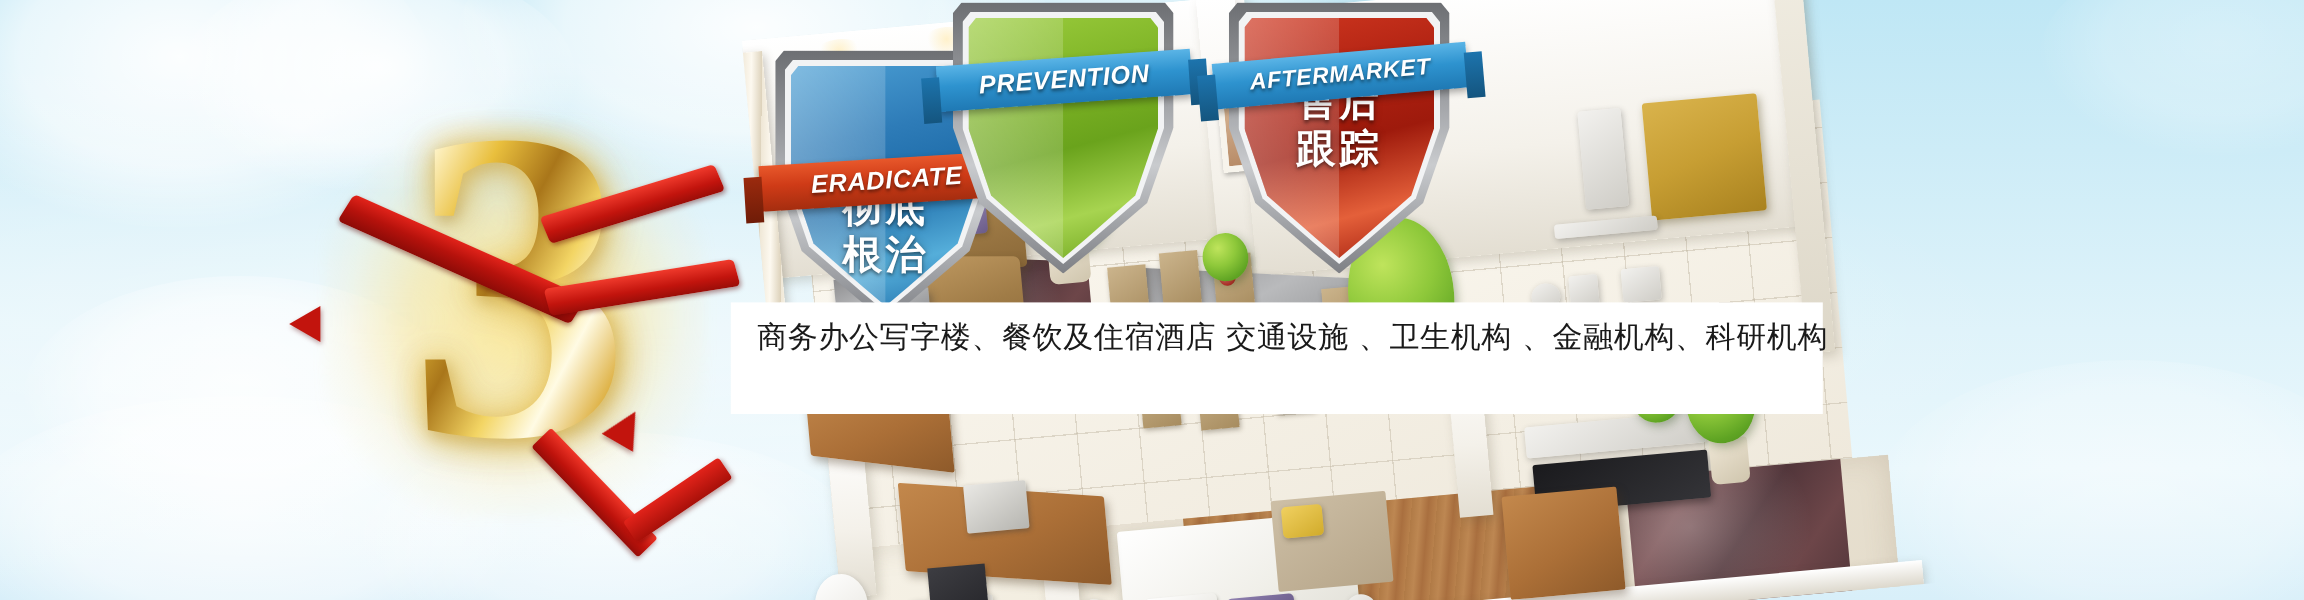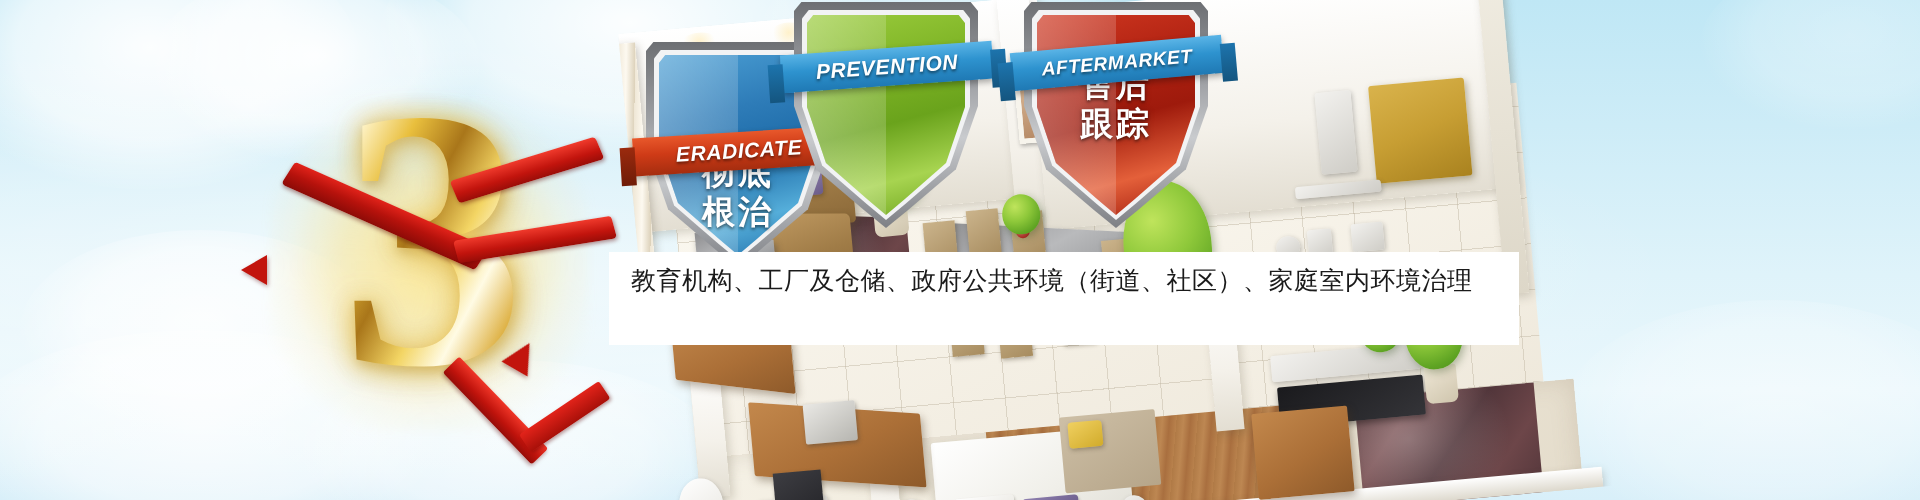--- a/index.html
+++ b/index.html
@@ -588,17 +588,17 @@
     <div class="shield-face"></div>
     <div class="shield-gloss"></div>
     <div class="shield-cn">
       <div>售后</div>
       <div>跟踪</div>
     </div>
     <div class="banner-ribbon">AFTERMARKET</div>
   </div>
 
   <div id="infobox">
-    <p>教育机构、工厂及仓储、政府公共环境（街道、社区）、家庭室内环境治理</p>
+    <p>商务办公写字楼、餐饮及住宿酒店 交通设施 、卫生机构 、金融机构、科研机构</p>
   </div>
 
 
 </div>
 
 </body></html>

